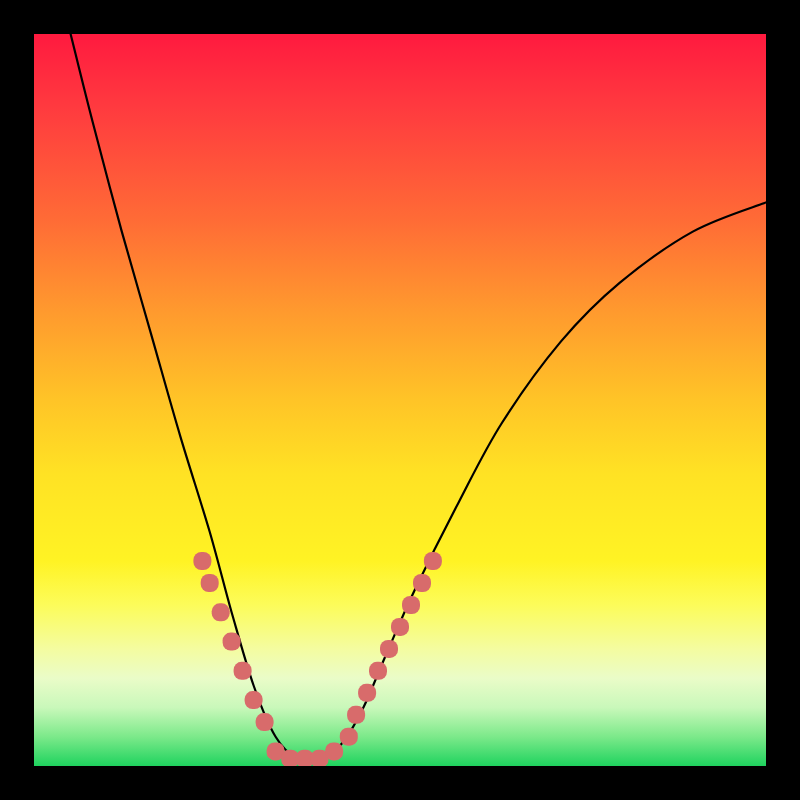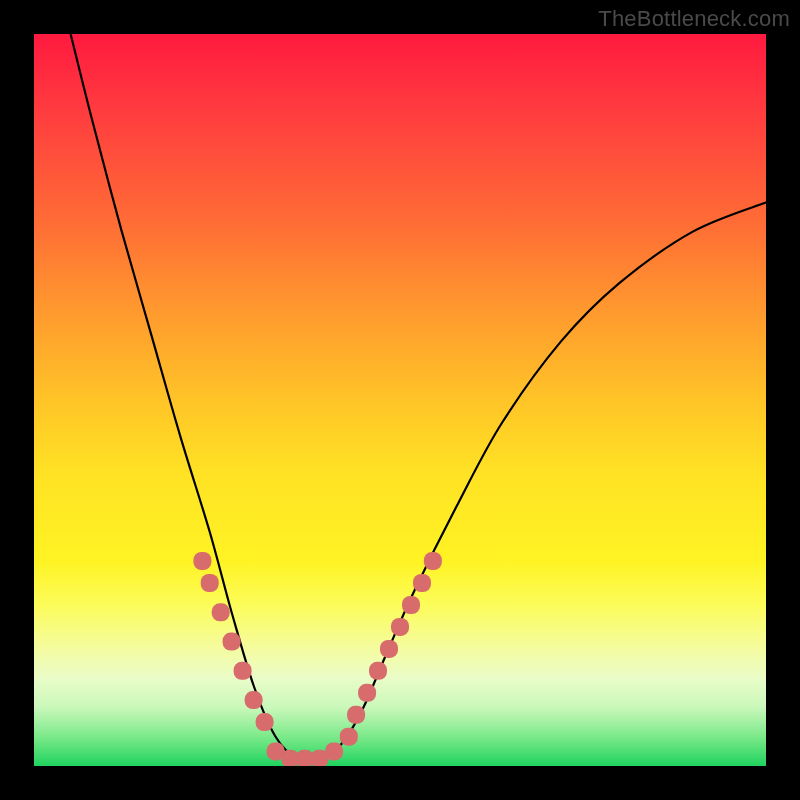--- a/index.html
+++ b/index.html
@@ -84,14 +84,13 @@
           <rect x="324.1" y="649.8" width="18" height="18" rx="8" ry="8" fill="#d86b6b"></rect>
           <rect x="335.0" y="627.8" width="18" height="18" rx="8" ry="8" fill="#d86b6b"></rect>
           <rect x="346.0" y="605.9" width="18" height="18" rx="8" ry="8" fill="#d86b6b"></rect>
           <rect x="357.0" y="583.9" width="18" height="18" rx="8" ry="8" fill="#d86b6b"></rect>
           <rect x="368.0" y="562.0" width="18" height="18" rx="8" ry="8" fill="#d86b6b"></rect>
           <rect x="379.0" y="540.0" width="18" height="18" rx="8" ry="8" fill="#d86b6b"></rect>
           <rect x="389.9" y="518.0" width="18" height="18" rx="8" ry="8" fill="#d86b6b"></rect>
         </g>
     </svg>
   </div>
-  <div class="watermark">TheBottleneck.com</div>
 </div>
 
 </body></html>

